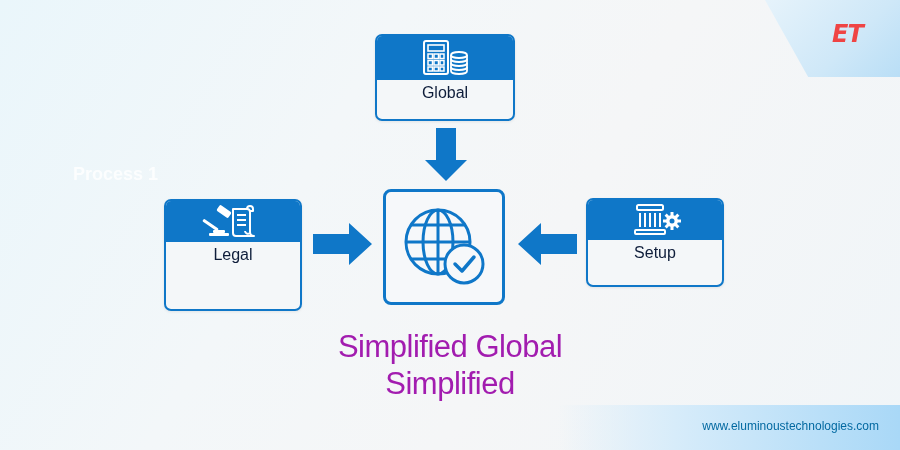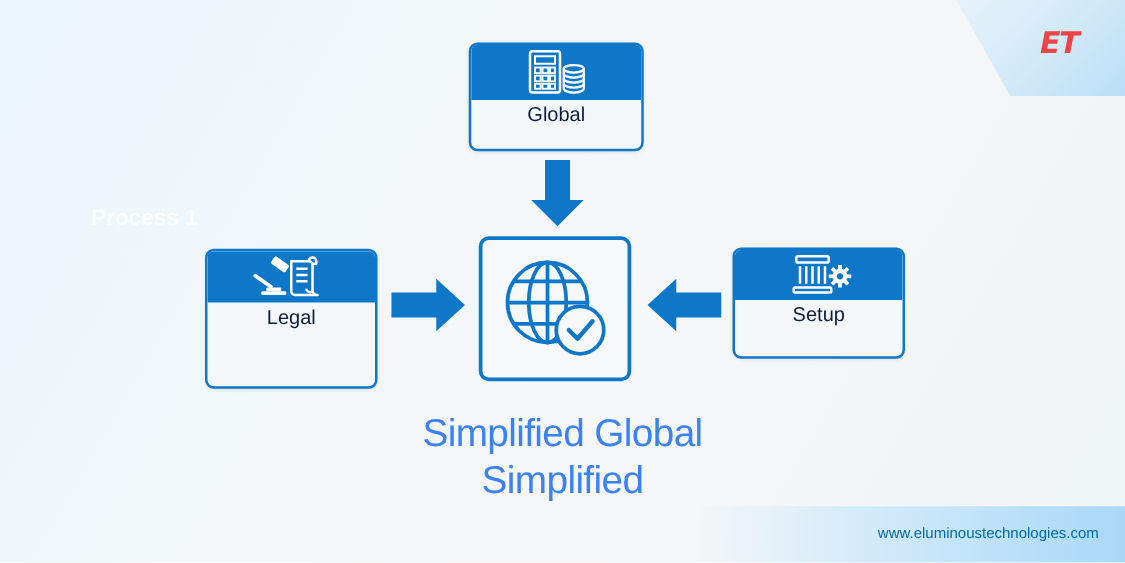--- a/index.html
+++ b/index.html
@@ -50,21 +50,21 @@
   #card-entity { left: 586px; top: 198px; width: 138px; height: 89px; }
   #card-entity .head { height: 40px; }
   .center-box {
     position: absolute; left: 383px; top: 189px; width: 122px; height: 116px;
     box-sizing: border-box; border: 3px solid #0f77c8; border-radius: 8px;
     background: #f6f8fa; display: flex; align-items: center; justify-content: center;
   }
   .arrow { position: absolute; }
   .headline {
     position: absolute; left: 250px; top: 328px; width: 400px; text-align: center;
-    color: #3b82f6; font-size: 31px; line-height: 37px; letter-spacing: -0.5px;
+    color: #a21caf; font-size: 31px; line-height: 37px; letter-spacing: -0.5px;
   }
 </style>
 </head>
 <body>
 
 <div class="corner-panel"></div>
 <div class="logo">ET</div>
 <div class="ghost-label">Process 1</div>
 
 <div class="card" id="card-payroll">

